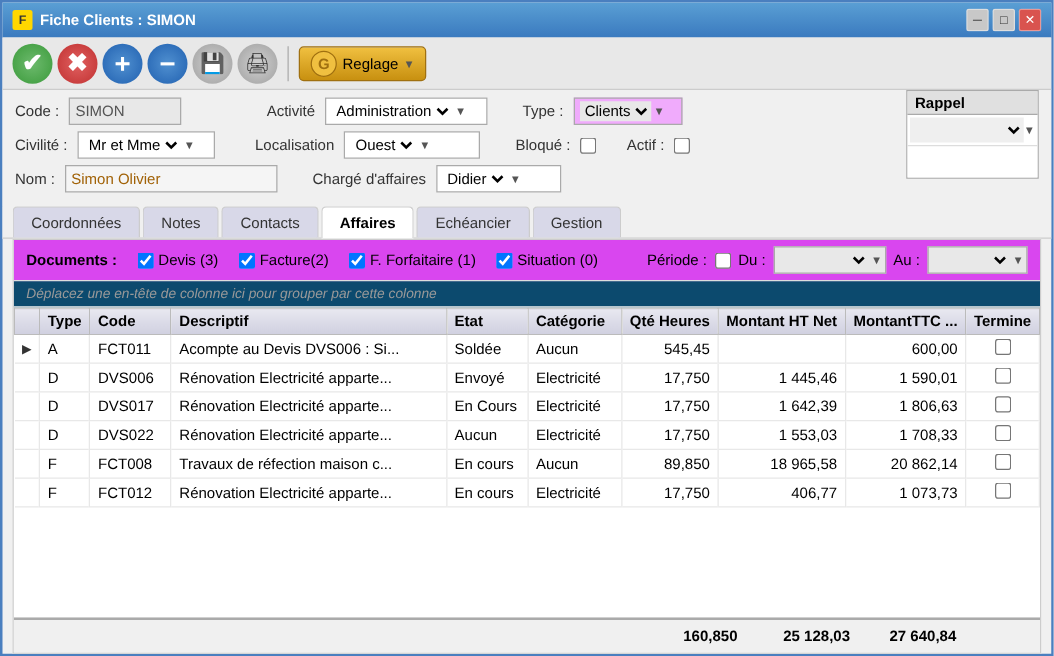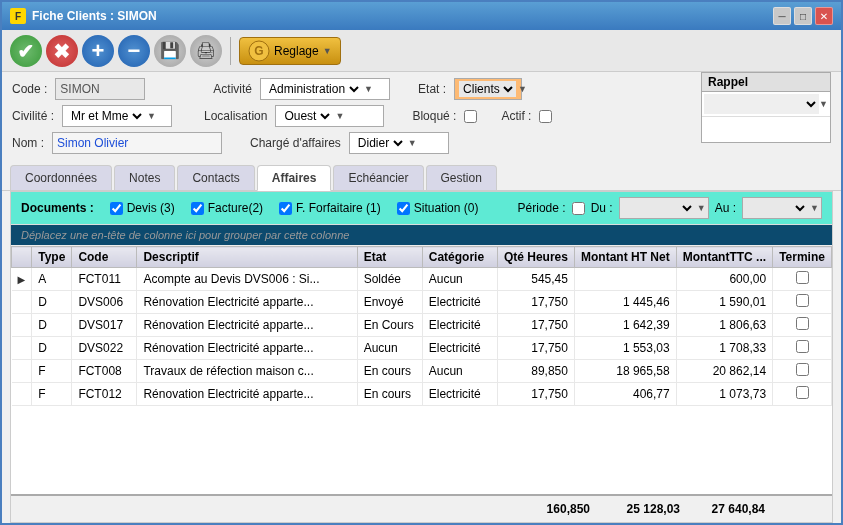--- a/index.html
+++ b/index.html
@@ -23,31 +23,31 @@
     .tool-btn.blue { background: radial-gradient(circle, #5090d0, #2060b0); color: white; }
     .tool-btn.blue-minus { background: radial-gradient(circle, #5090d0, #2060b0); color: white; }
     .tool-btn.save { background: radial-gradient(circle, #d0d0d0, #a0a0a0); color: #333; }
     .tool-btn.print { background: radial-gradient(circle, #d0d0d0, #a0a0a0); color: #333; }
     .toolbar-sep { width: 1px; height: 28px; background: #aaa; margin: 0 4px; }
     .reglage-btn { background: linear-gradient(to bottom, #f0c040, #c89010); border: 1px solid #a07010; border-radius: 4px; padding: 4px 8px; cursor: pointer; display: flex; align-items: center; gap: 4px; height: 28px; }
 
     .form-area { padding: 6px 10px; background: #f0f0f0; }
     .form-row { display: flex; align-items: center; gap: 8px; margin-bottom: 5px; }
     .form-label { color: #333; white-space: nowrap; }
-    .form-input { border: 1px solid #aaa; background: #f5f5f5; padding: 2px 4px; height: 22px; color: #1d4ed8; }
+    .form-input { border: 1px solid #aaa; background: #f5f5f5; padding: 2px 4px; height: 22px; color: #a16207; }
     .form-input.readonly { background: #e8e8e8; color: #555; }
     input[type="checkbox"] { width: 13px; height: 13px; cursor: pointer; }
 
     .tabs { display: flex; padding: 0 8px; background: #f0f0f0; border-bottom: 1px solid #ccc; }
     .tab { padding: 5px 14px; border: 1px solid #ccc; border-bottom: none; background: #d8d8e8; cursor: pointer; border-radius: 4px 4px 0 0; margin-right: 2px; color: #333; }
-    .tab.active { background: white; border-bottom: 1px solid white; margin-bottom: -1px; font-weight: bold; color: #404040; }
+    .tab.active { background: white; border-bottom: 1px solid white; margin-bottom: -1px; font-weight: bold; color: #000000; }
 
     .content-area { flex: 1; background: white; border: 1px solid #ccc; margin: 0 8px; display: flex; flex-direction: column; overflow: hidden; }
 
-    .documents-bar { display: flex; align-items: center; padding: 5px 10px; background: #5eead4; border-bottom: 1px solid #ddd; gap: 16px; }
+    .documents-bar { display: flex; align-items: center; padding: 5px 10px; background: #d946ef; border-bottom: 1px solid #ddd; gap: 16px; }
     .doc-group { display: flex; align-items: center; gap: 4px; }
     .doc-label { font-weight: bold; }
     .periode-group { display: flex; align-items: center; gap: 6px; margin-left: auto; }
 
     .group-hint { padding: 4px 10px; color: #999; font-style: italic; font-size: 11px; border-bottom: 1px solid #eee; background: #0c4a6e; }
 
     .table-container { flex: 1; overflow-y: auto; }
     table { width: 100%; border-collapse: collapse; }
     thead th { background: linear-gradient(to bottom, #e8e8f0, #d0d0e0); border: 1px solid #bbb; padding: 3px 6px; text-align: left; font-weight: bold; white-space: nowrap; position: sticky; top: 0; }
     tbody tr { border-bottom: 1px solid #e8e8e8; }
@@ -106,29 +106,29 @@
       <input class="form-input readonly" type="text" value="SIMON" style="width: 90px;">
 
       <span style="margin-left:60px;" class="form-label">Activité</span>
       <div class="select-wrapper" style="width:130px;">
         <select>
           <option>Administration</option>
         </select>
         <span class="dropdown-arrow">▼</span>
       </div>
 
-      <span style="margin-left:20px;" class="form-label">Etat :</span>
-      <div class="select-wrapper" style="width:68px; background:#fdba74;">
+      <span style="margin-left:20px;" class="form-label">Type :</span>
+      <div class="select-wrapper" style="width:87px; background:#f0abfc;">
         <select style="background:#e8e8e8;">
           <option>Clients</option>
         </select>
         <span class="dropdown-arrow">▼</span>
       </div>
 
-      <div style="position:absolute; right:10px; top:0; width:130px; border:1px solid #aaa;">
+      <div style="position:absolute; right:10px; top:0; width:106px; border:1px solid #aaa;">
         <div style="background:#e0e0e0; padding:2px 6px; border-bottom:1px solid #aaa; font-weight:bold;">Rappel</div>
         <div style="display:flex; align-items:center; background:white; padding:2px;">
           <select style="border:none; outline:none; width:100%; font-size:12px; height:20px;">
             <option value=""></option>
           </select>
           <span class="dropdown-arrow">▼</span>
         </div>
         <input type="text" style="width: 100%; border-right: none; border-bottom: none; border-left: none; border-image: initial; border-top: 1px solid rgb(221, 221, 221); padding: 2px 4px; height: 26px; outline: none; display: block;" value="">
       </div>
     </div>

